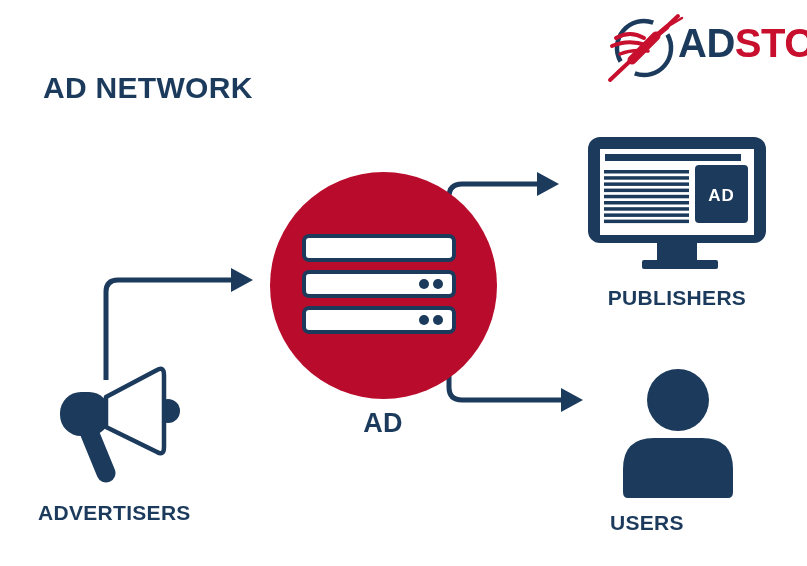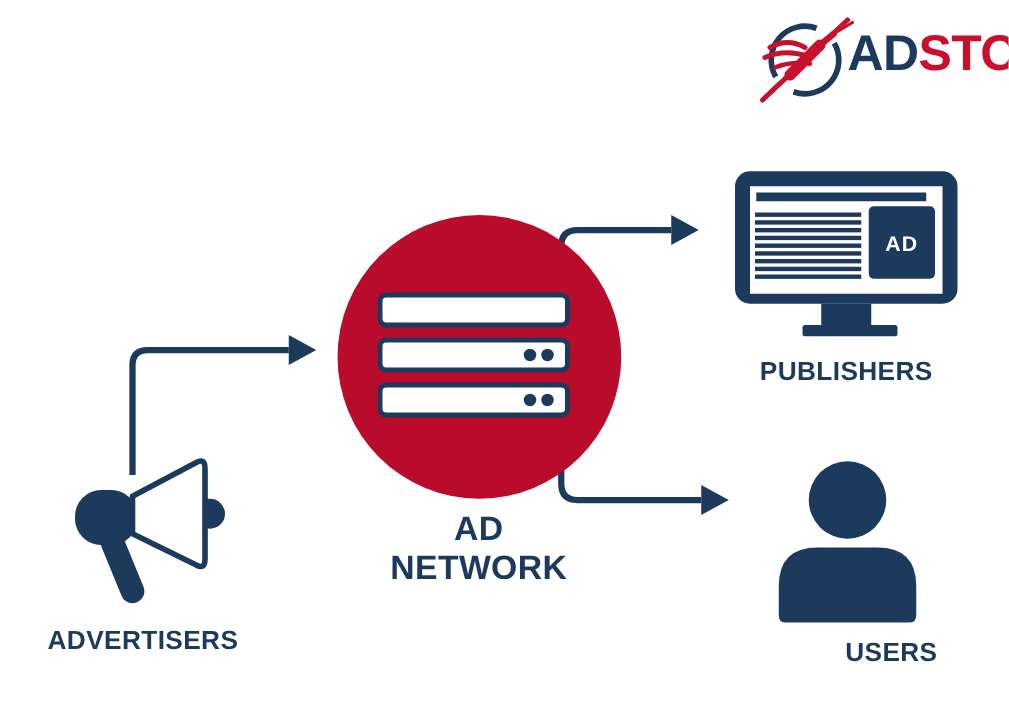--- a/index.html
+++ b/index.html
@@ -35,21 +35,21 @@
     justify-content:flex-end;gap:4px;padding-right:9px;
   }
   .server-dot{width:10px;height:10px;border-radius:50%;background:#1B3A5C;}
   
   .node-label{
     position:absolute;font-weight:700;color:#1B3A5C;
     font-size:21px;letter-spacing:.3px;white-space:nowrap;
   }
   .lbl-advertisers{left:38px;top:501px;}
   .lbl-publishers{left:587px;top:286px;width:180px;text-align:center;}
-  .lbl-users{left:610px;top:511px;width:140px;text-align:right;}
+  .lbl-users{left:610px;top:511px;width:140px;text-align:left;}
   .network-label{
     position:absolute;left:293px;top:408px;width:180px;text-align:center;
     font-size:27px;font-weight:700;color:#1B3A5C;line-height:31px;
     letter-spacing:.3px;
   }
 </style>
 </head>
 <body>
 
 <div class="canvas">
@@ -92,20 +92,21 @@
       <path d="M8,38 Q24,31 42,37" stroke-width="4"></path>
       <path d="M16,46 Q28,41 44,43" stroke-width="3.5"></path>
       <path d="M14,64 L26,53" stroke-width="3"></path>
     </g>
   </svg>
   <div class="logo-text">
     <span class="ad">AD</span><span class="stork">STORK</span>
   </div>
 
   <div class="title">
+    <div>AD NETWORK</div>
   </div>
 
   <svg class="abs" style="left:56px;top:360px;" width="130" height="125" viewBox="0 0 130 125">
     <path d="M34,74 L50,113" stroke="#1B3A5C" stroke-width="19" stroke-linecap="round" fill="none"></path>
     <circle cx="112" cy="51" r="12" fill="#1B3A5C"></circle>
     <rect x="4" y="32" width="50" height="44" rx="21" fill="#1B3A5C"></rect>
     <path d="M50,37 L101,10 Q108,6 108,15 L108,87 Q108,96 101,92 L50,67 Z" fill="#ffffff" stroke="#1B3A5C" stroke-width="4.5" stroke-linejoin="round"></path>
   </svg>
 
   <svg class="abs" style="left:586px;top:132px;" width="182" height="140" viewBox="0 0 182 140">
@@ -129,19 +130,18 @@
     <rect x="56" y="128" width="76" height="9" rx="2" fill="#1B3A5C"></rect>
   </svg>
 
   <svg class="abs" style="left:620px;top:366px;" width="116" height="134" viewBox="0 0 116 134">
     <circle cx="58" cy="34" r="31" fill="#1B3A5C"></circle>
     <path d="M8,132 Q3,132 3,126 L3,103 Q3,72 34,72 L82,72 Q113,72 113,103 L113,126 Q113,132 108,132 Z" fill="#1B3A5C"></path>
   </svg>
 
   <div class="network-label">
     <div>AD</div>
-    <div>NETWORK</div>
   </div>
   <div class="node-label lbl-publishers">PUBLISHERS</div>
   <div class="node-label lbl-advertisers">ADVERTISERS</div>
   <div class="node-label lbl-users">USERS</div>
 
 </div>
 
 </body></html>

